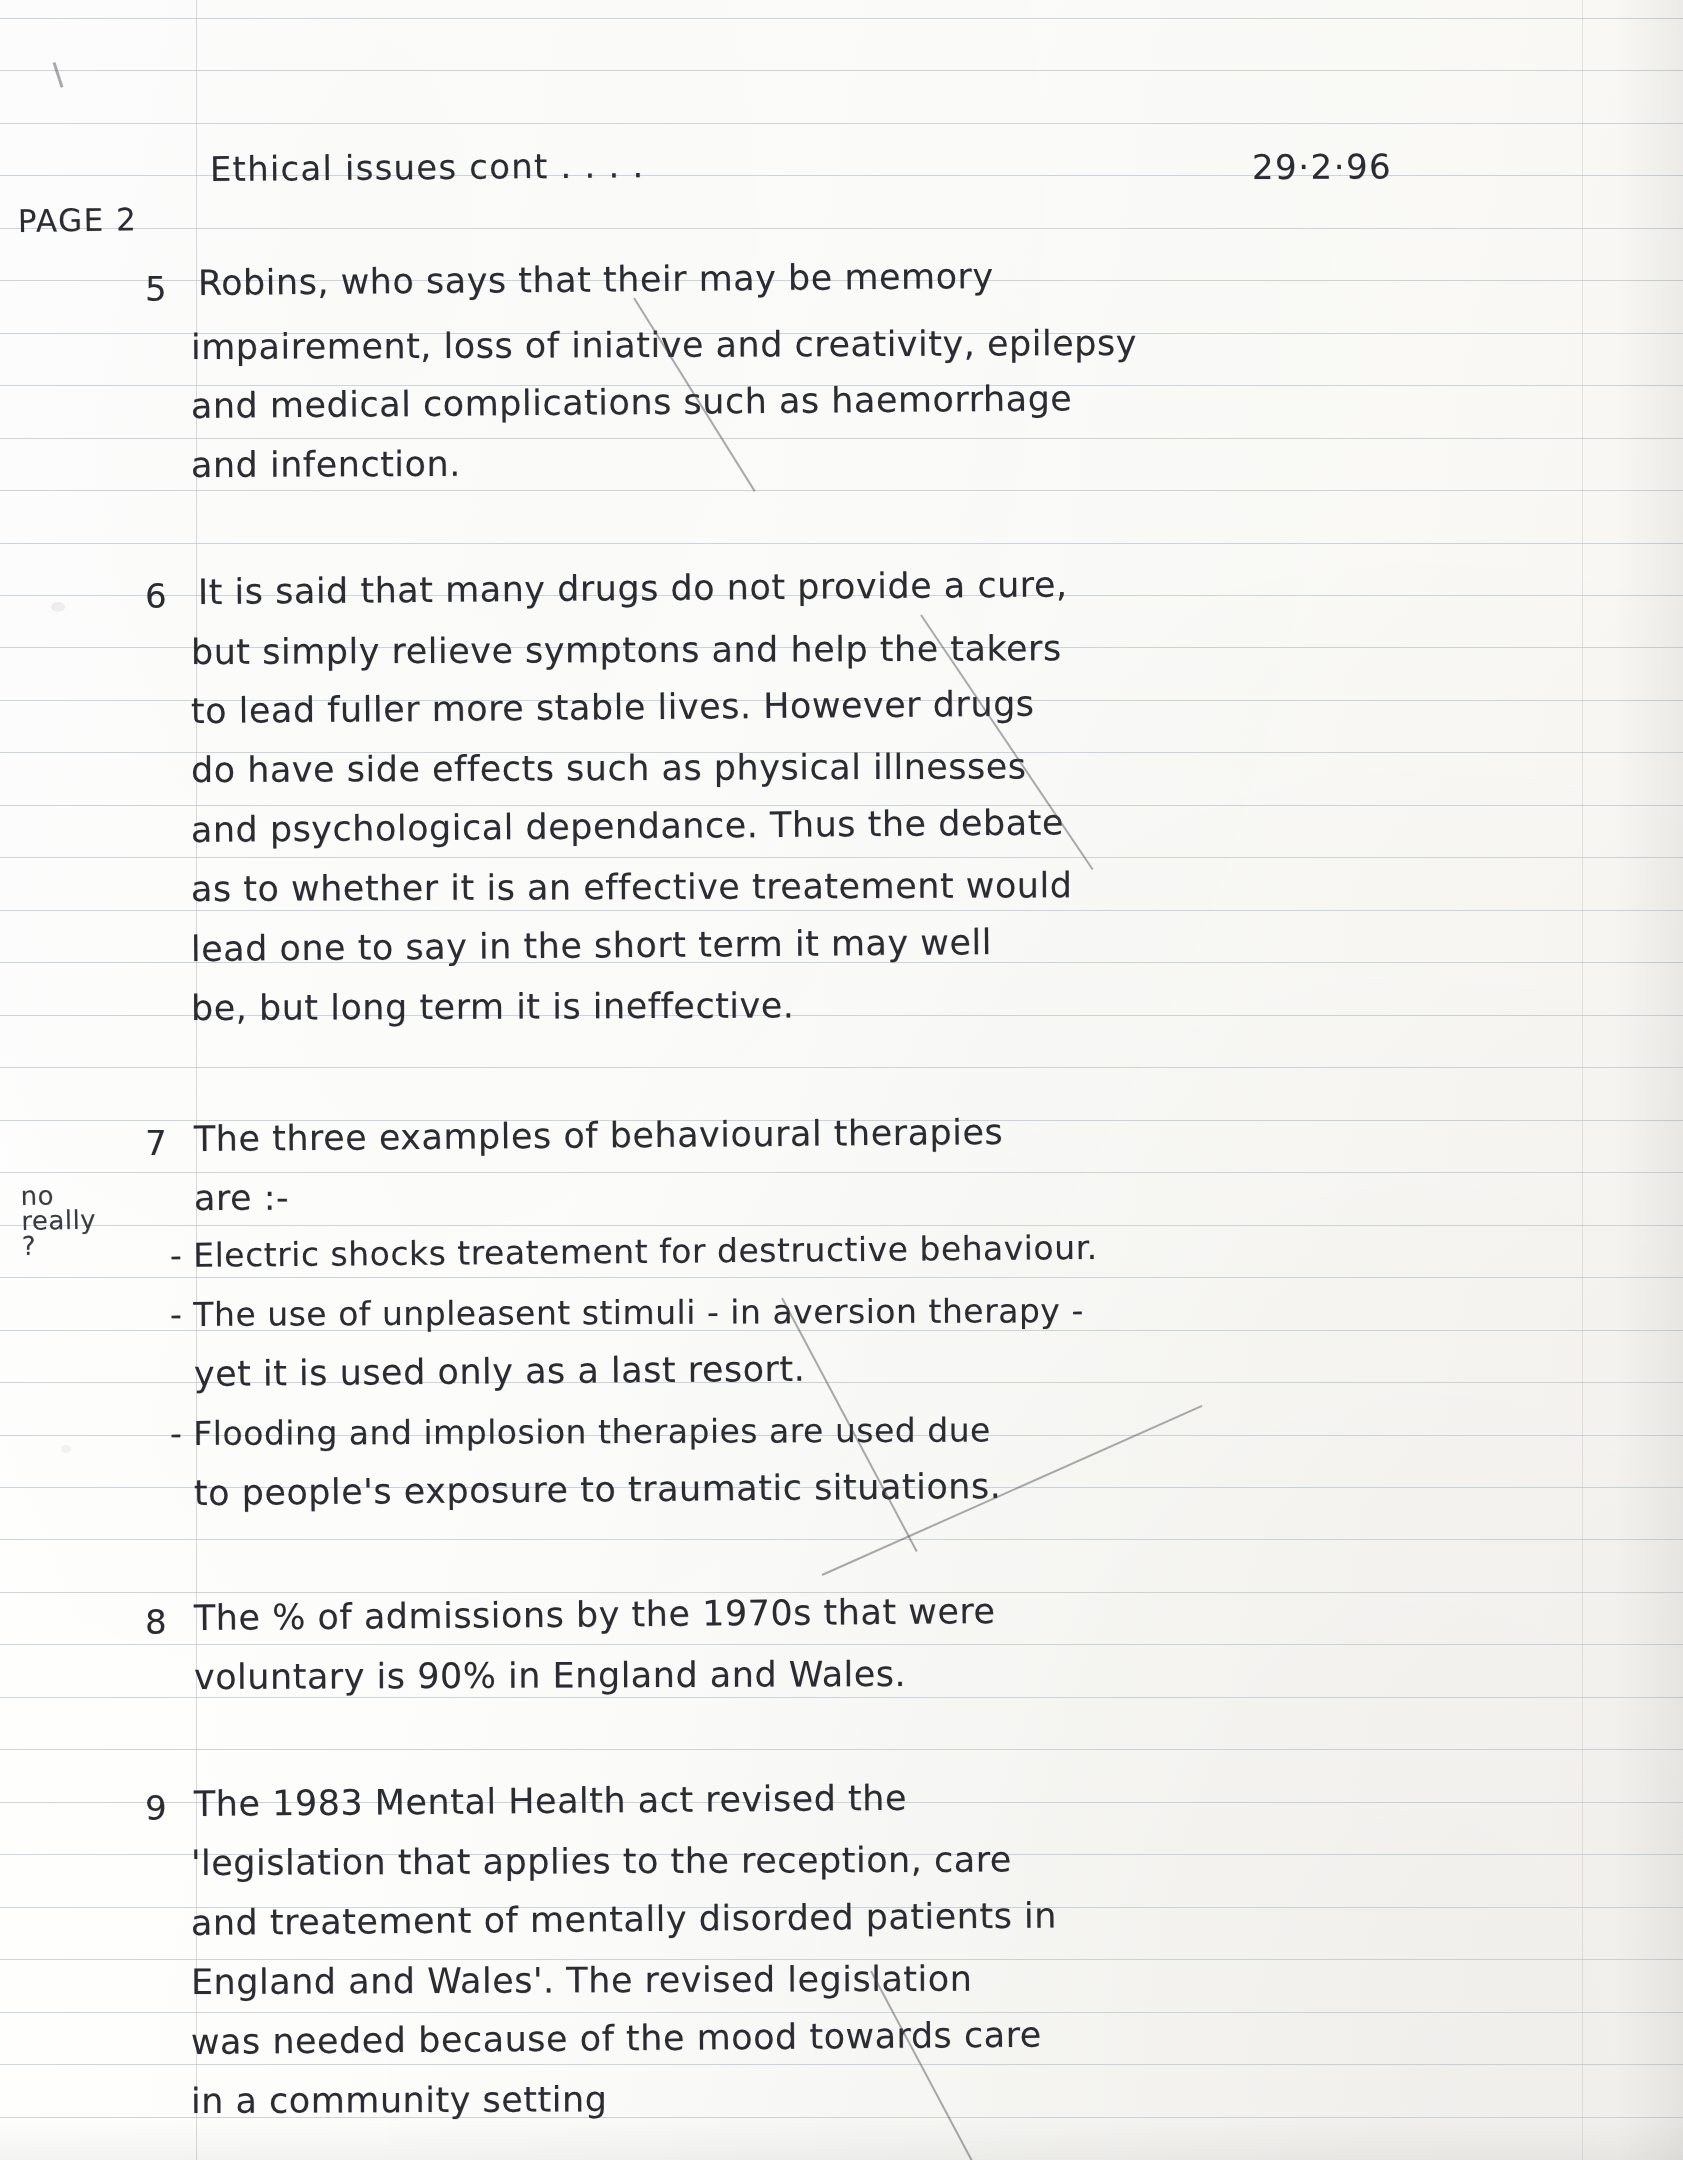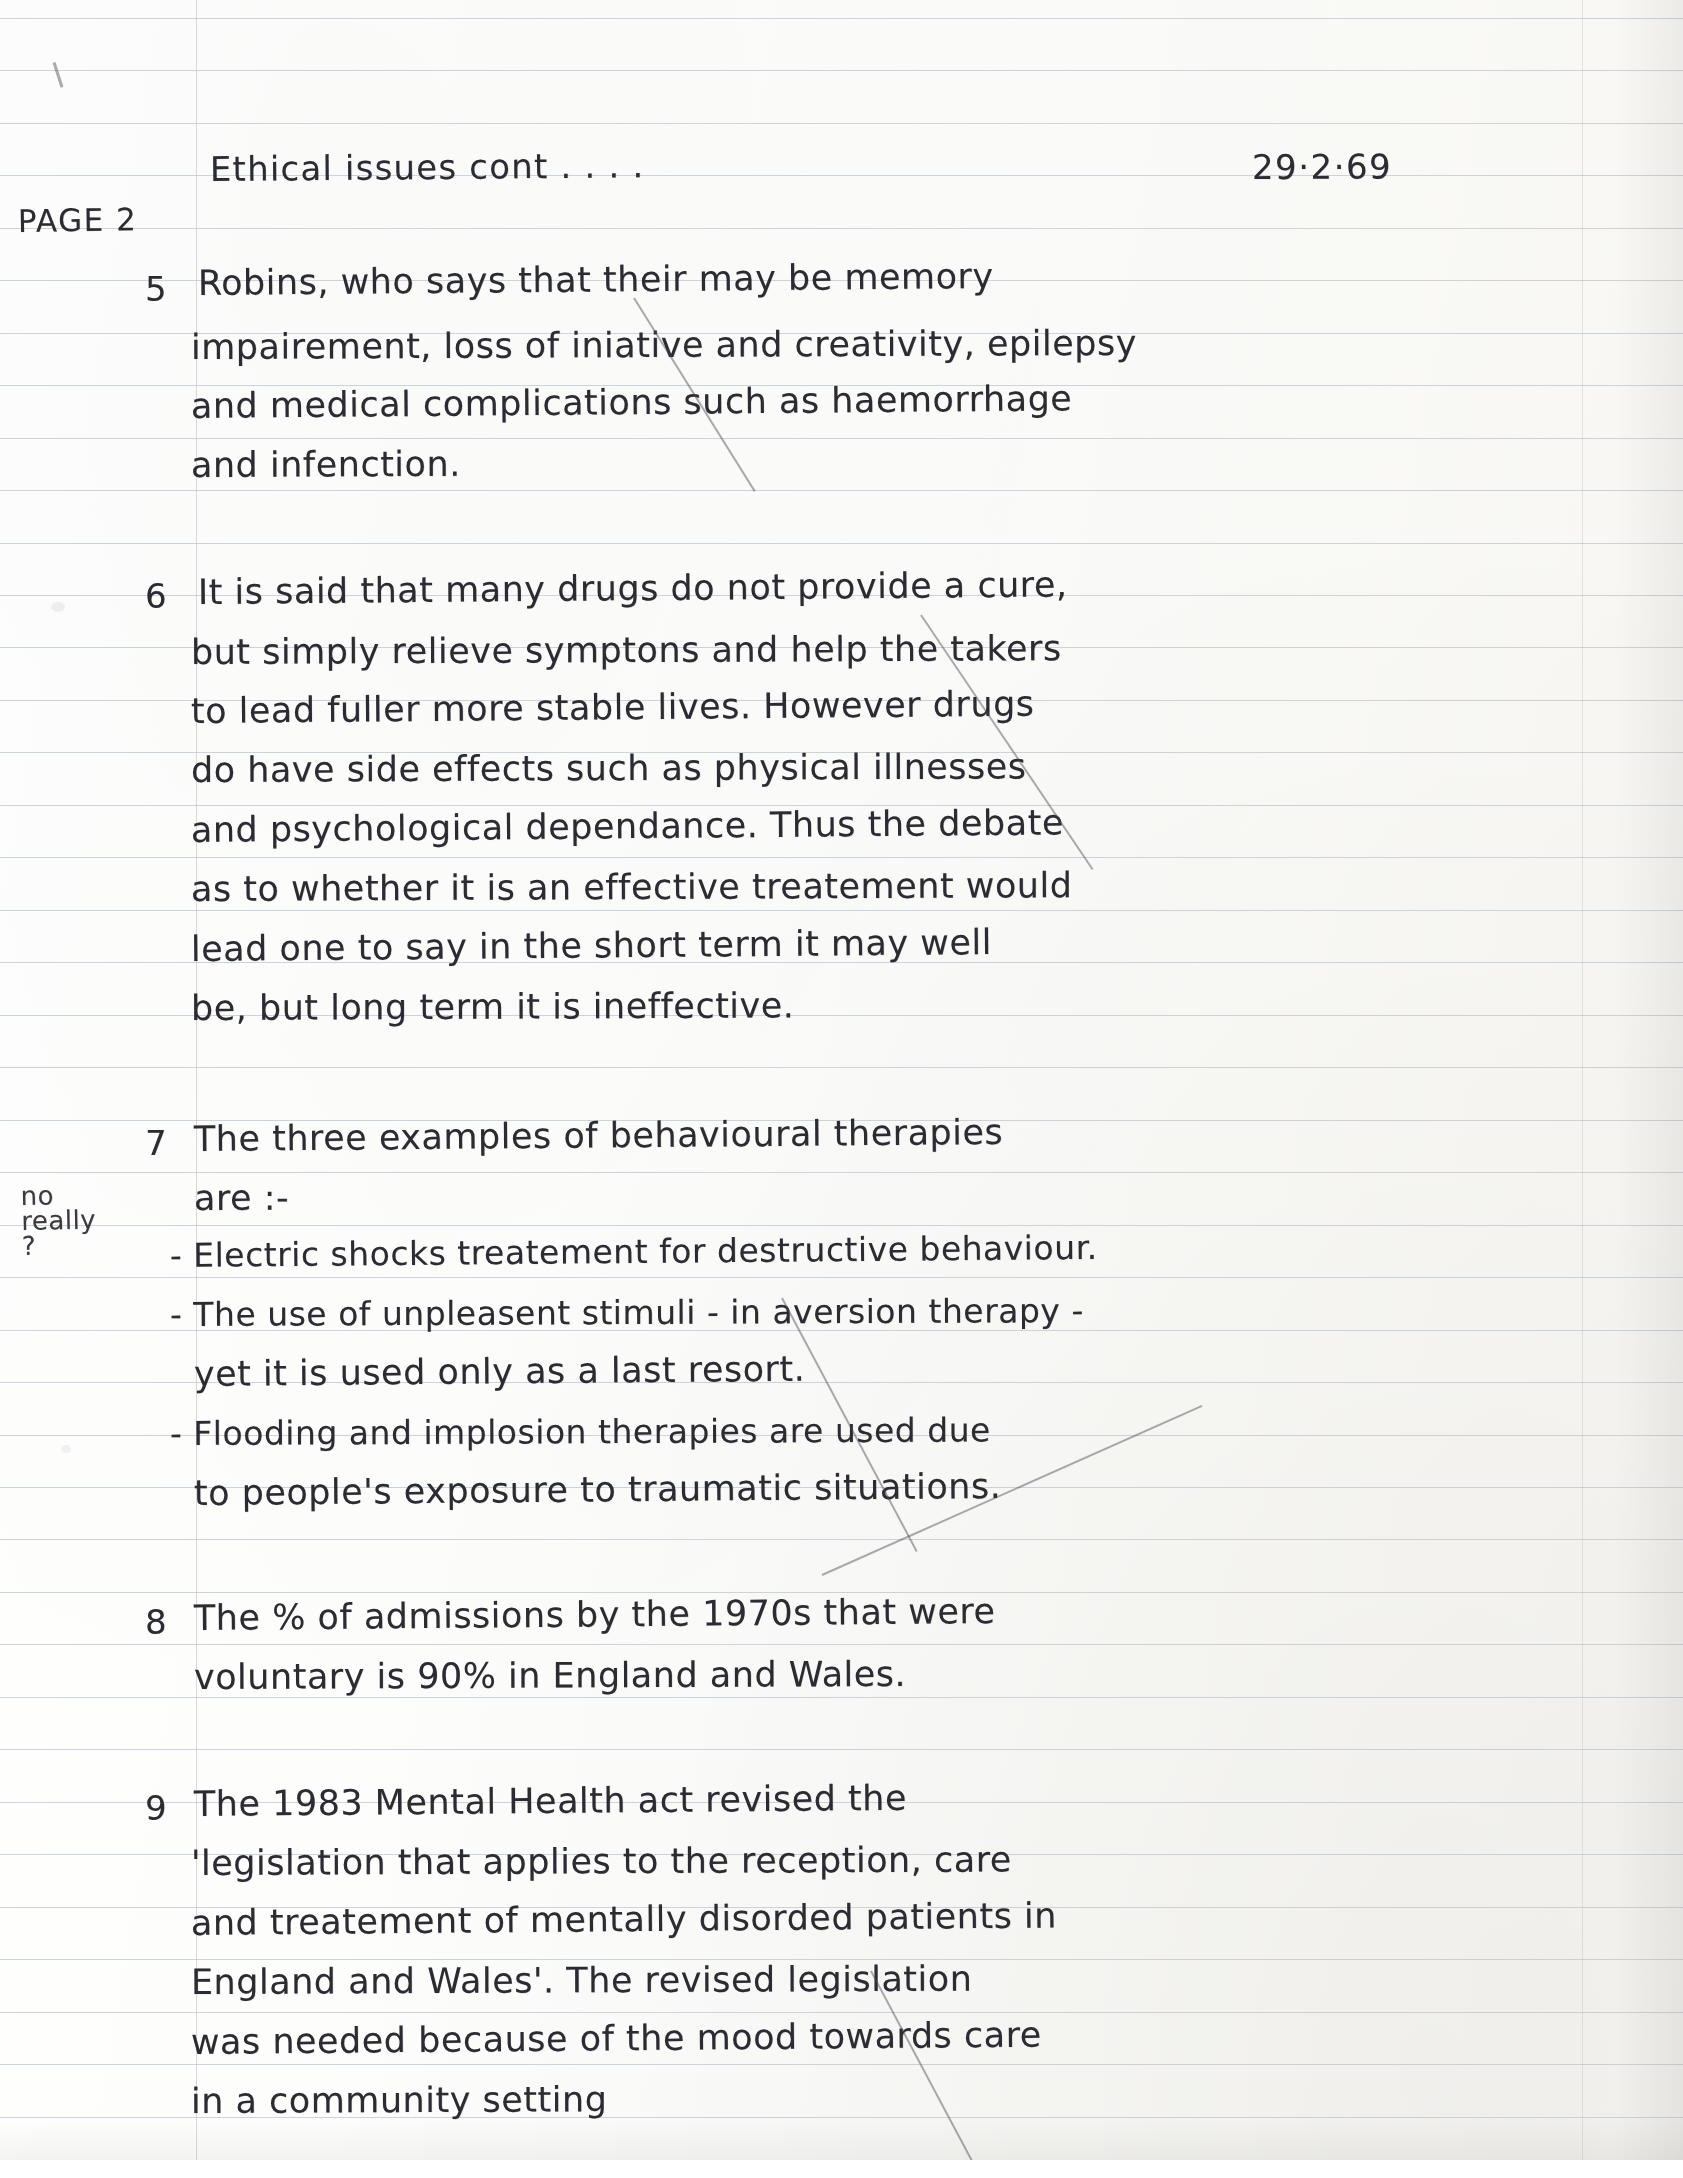--- a/index.html
+++ b/index.html
@@ -186,21 +186,21 @@
       <div class="rule" style="top: 2012px; background: rgb(185, 197, 207);"></div>
       <div class="rule" style="top: 2064px; background: rgb(185, 197, 207);"></div>
       <div class="rule" style="top: 2117px; background: rgb(185, 197, 207);"></div>
       <div class="rule" style="top: 2169px; background: rgb(185, 197, 207);"></div>
     </div>
 
   <div class="margin-line" id="margin-left"></div>
   <div class="margin-line" id="margin-right"></div>
 
   <div class="hand header-title sk1" style="left:210px; top:149px;">Ethical issues cont . . . .</div>
-  <div class="hand header-date sk3" style="left:1252px; top:147px;">29·2·69</div>
+  <div class="hand header-date sk3" style="left:1252px; top:147px;">29·2·96</div>
   <div class="hand page-label sk2" style="left:18px; top:203px;">PAGE 2</div>
 
   <div class="hand side-note sk4" style="left:22px; top:1184px; line-height:25px; white-space:pre;">no
 really
 ?</div>
 
   <div class="hand bullet-num sk0" style="left:145px; top:269px;">5</div>
   <div class="hand ln sk1" style="left:198px; top:265px;">Robins, who says that their may be memory</div>
   <div class="hand ln sk3" style="left:191px; top:329px;">impairement, loss of iniative and creativity, epilepsy</div>
   <div class="hand ln sk1" style="left:191px; top:388px;">and medical complications such as haemorrhage</div>

